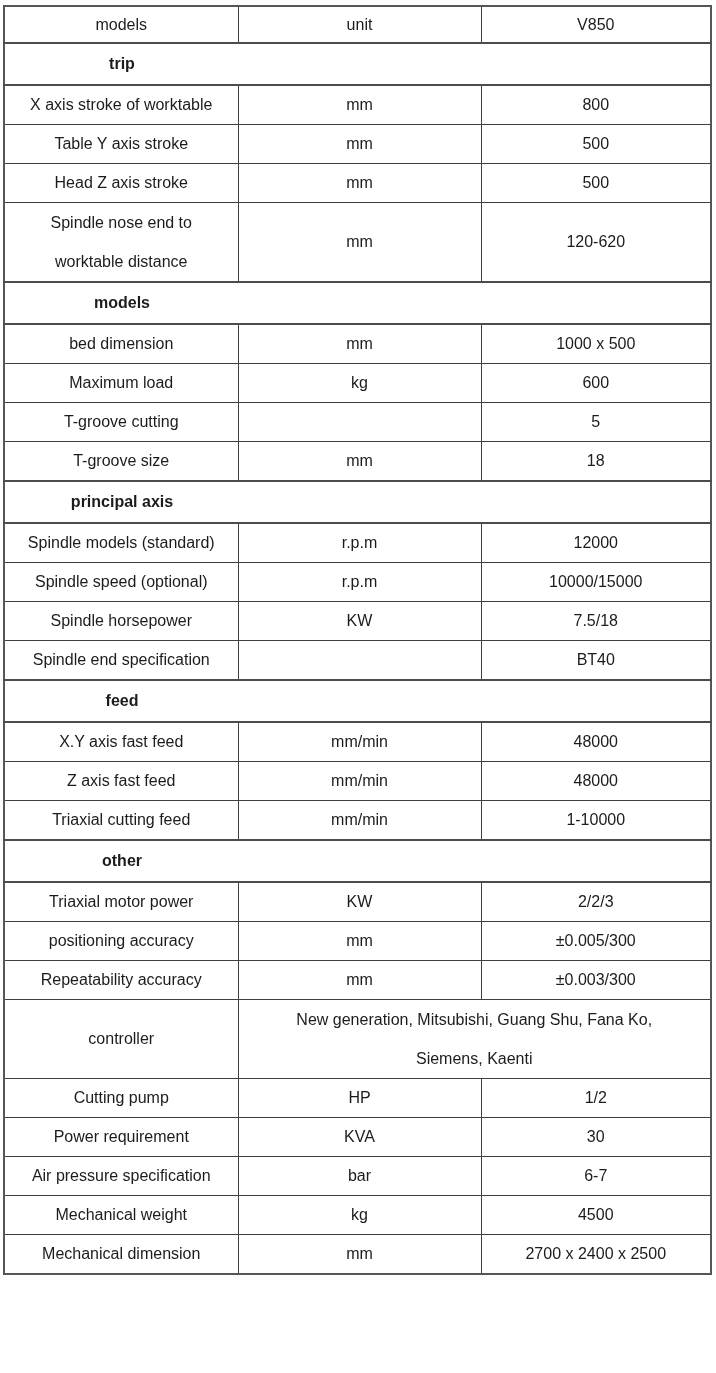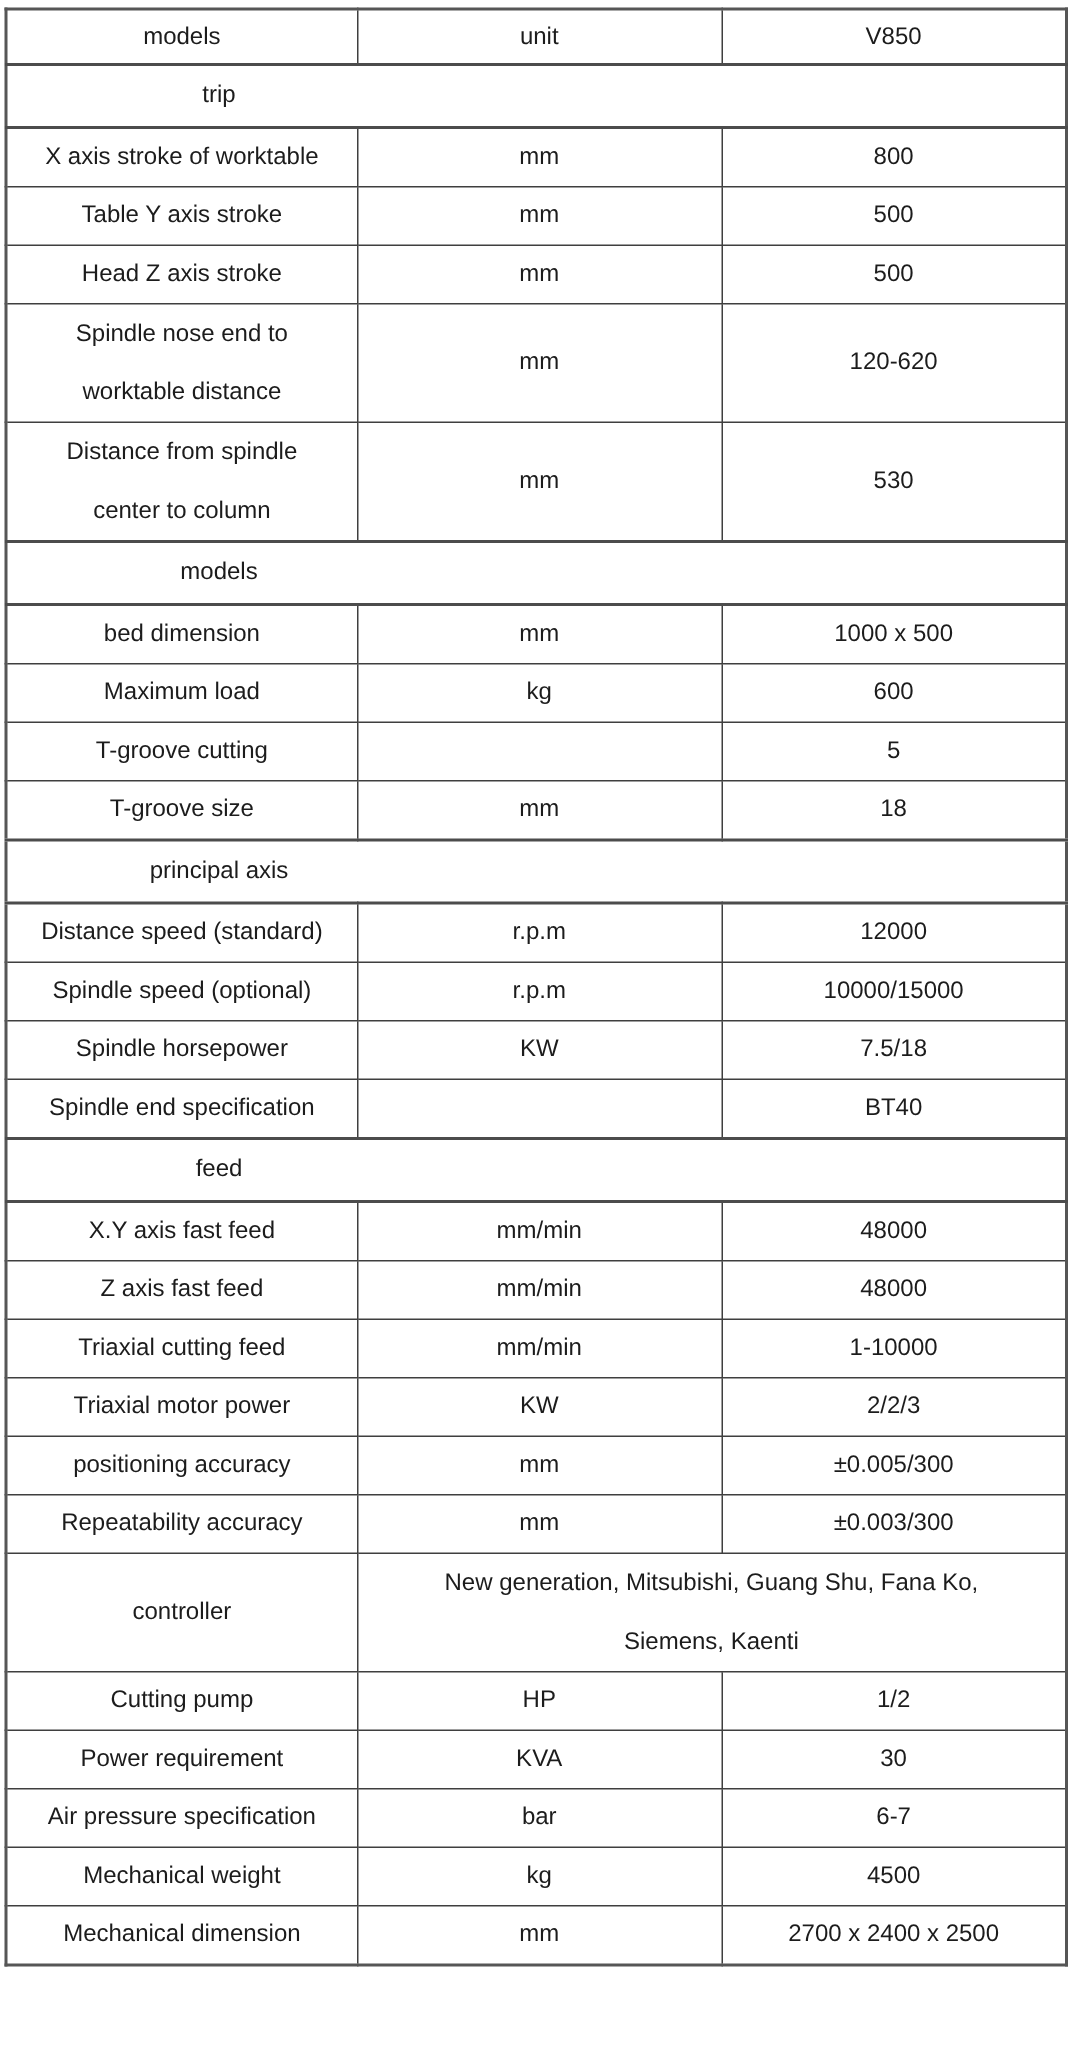--- a/index.html
+++ b/index.html
@@ -36,22 +36,21 @@
   tr.section-row td {
     height: 40px;
     border-top: 2px solid #4c4c4c;
     border-bottom: 2px solid #4c4c4c;
     text-align: left;
   }
   .section-label {
     display: block;
     width: 234px;
     text-align: center;
-    font-weight: normal;
-    padding-left: 24px;
+    font-weight: bold;
   }
   .cell-line {
     line-height: 39px;
     white-space: nowrap;
   }
 </style>
 </head>
 <body>
 
 <table class="spec-table">
@@ -87,28 +86,20 @@
         <td>500</td>
       </tr>
       <tr class="data-row tall">
         <td>
           <div class="cell-line">Spindle nose end to</div>
           <div class="cell-line">worktable distance</div>
         </td>
         <td>mm</td>
         <td>120-620</td>
       </tr>
-      <tr class="data-row tall">
-        <td>
-          <div class="cell-line">Distance from spindle</div>
-          <div class="cell-line">center to column</div>
-        </td>
-        <td>mm</td>
-        <td>530</td>
-      </tr>
       <tr class="section-row">
         <td colspan="3">
           <span class="section-label">models</span>
         </td>
       </tr>
       <tr class="data-row">
         <td>bed dimension</td>
         <td>mm</td>
         <td>1000 x 500</td>
       </tr>
@@ -126,21 +117,21 @@
         <td>T-groove size</td>
         <td>mm</td>
         <td>18</td>
       </tr>
       <tr class="section-row">
         <td colspan="3">
           <span class="section-label">principal axis</span>
         </td>
       </tr>
       <tr class="data-row">
-        <td>Distance speed (standard)</td>
+        <td>Spindle models (standard)</td>
         <td>r.p.m</td>
         <td>12000</td>
       </tr>
       <tr class="data-row">
         <td>Spindle speed (optional)</td>
         <td>r.p.m</td>
         <td>10000/15000</td>
       </tr>
       <tr class="data-row">
         <td>Spindle horsepower</td>
@@ -164,20 +155,25 @@
       </tr>
       <tr class="data-row">
         <td>Z axis fast feed</td>
         <td>mm/min</td>
         <td>48000</td>
       </tr>
       <tr class="data-row">
         <td>Triaxial cutting feed</td>
         <td>mm/min</td>
         <td>1-10000</td>
+      </tr>
+      <tr class="section-row">
+        <td colspan="3">
+          <span class="section-label">other</span>
+        </td>
       </tr>
       <tr class="data-row">
         <td>Triaxial motor power</td>
         <td>KW</td>
         <td>2/2/3</td>
       </tr>
       <tr class="data-row">
         <td>positioning accuracy</td>
         <td>mm</td>
         <td>±0.005/300</td>

